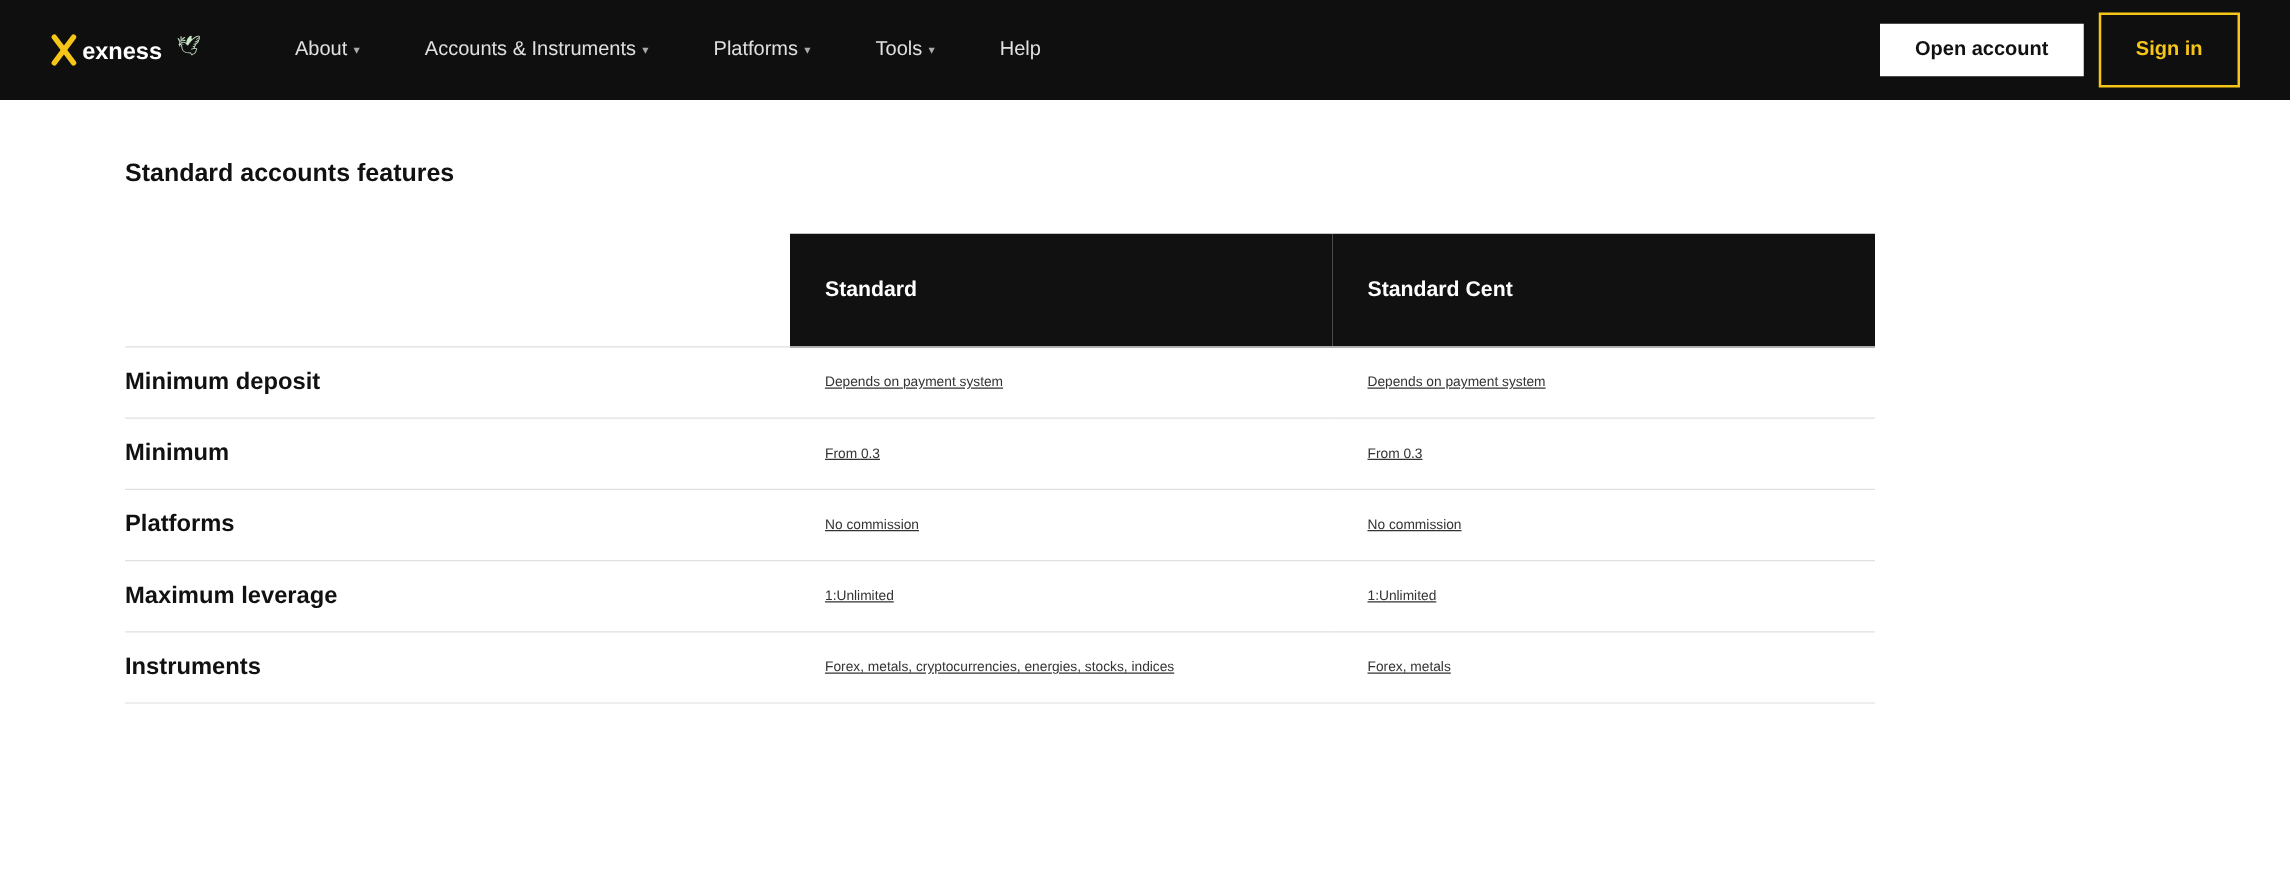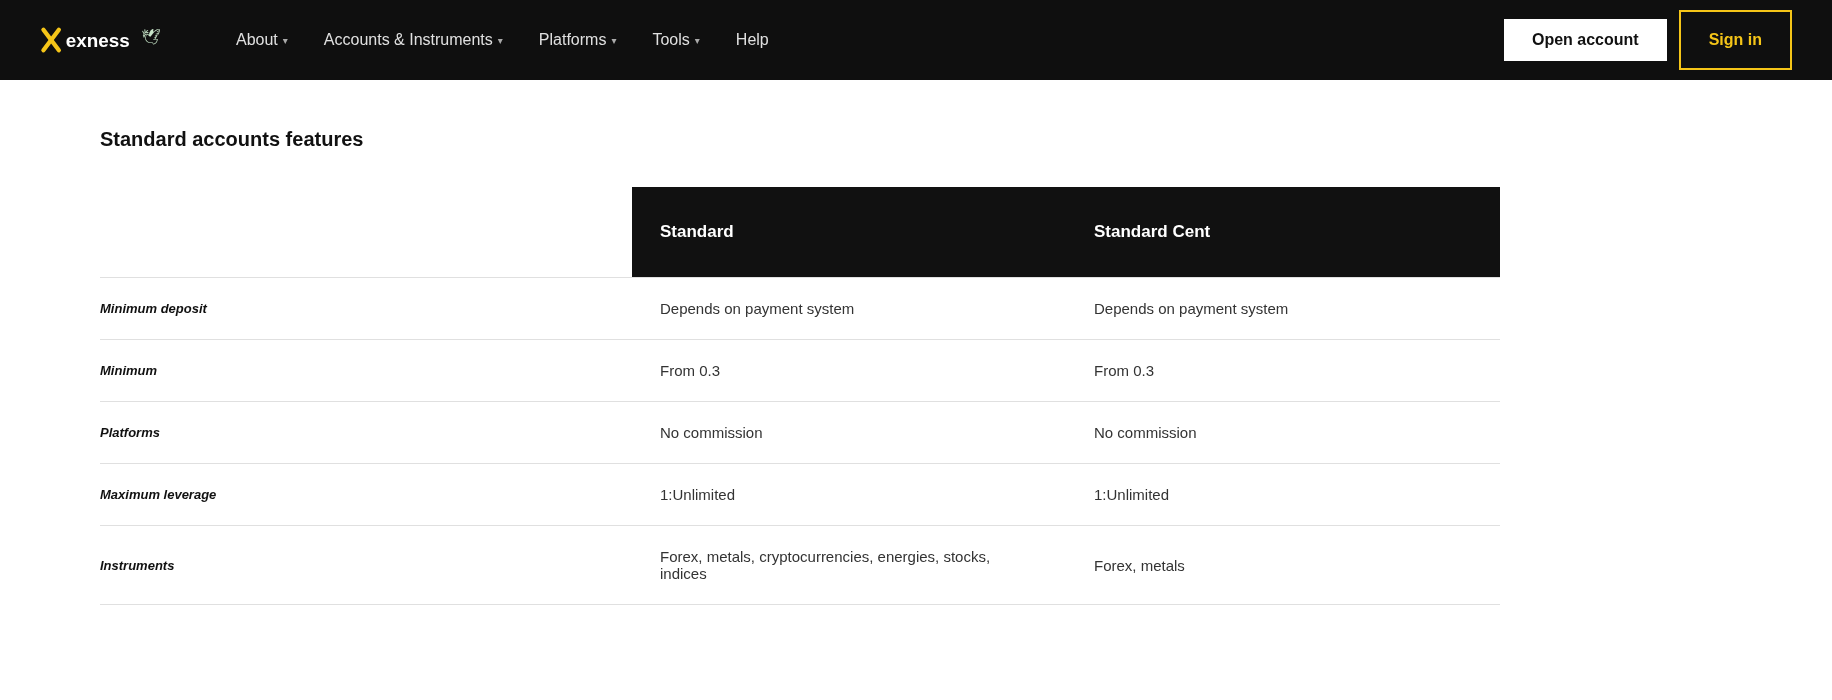--- a/index.html
+++ b/index.html
@@ -20,21 +20,21 @@
       gap: 8px;
       margin-right: 60px;
     }
     .nav-logo-svg {
       width: 120px;
       height: 36px;
     }
     .nav-links {
       display: flex;
       align-items: flex-end;
-      gap: 4px;
+      gap: 20px;
       flex: 1;
     }
     .nav-link {
       color: #e0e0e0;
       font-size: 16px;
       font-weight: 400;
       padding: 8px 16px;
       cursor: pointer;
       display: flex;
       align-items: center;
@@ -108,33 +108,33 @@
     }
 
     
     .compare-table tbody tr {
       border-bottom: 1px solid #e0e0e0;
     }
     .compare-table tbody tr:first-child td {
       border-top: 1px solid #e0e0e0;
     }
     .feature-label {
-      font-size: 13px;
+      font-size: 19px;
       font-weight: 700;
       color: #111;
       padding: 17px 0;
       vertical-align: middle;
-      font-style: italic;
     }
     .feature-value {
-      font-size: 15px;
+      font-size: 11px;
       font-weight: 400;
       color: #333;
       padding: 22px 28px;
       vertical-align: middle;
+      text-decoration: underline;
     }
   </style>
 </head>
 <body>
 
 <nav>
   <div class="nav-logo">
 
     <svg class="nav-logo-svg" viewBox="0 0 140 40" xmlns="http://www.w3.org/2000/svg">
 

